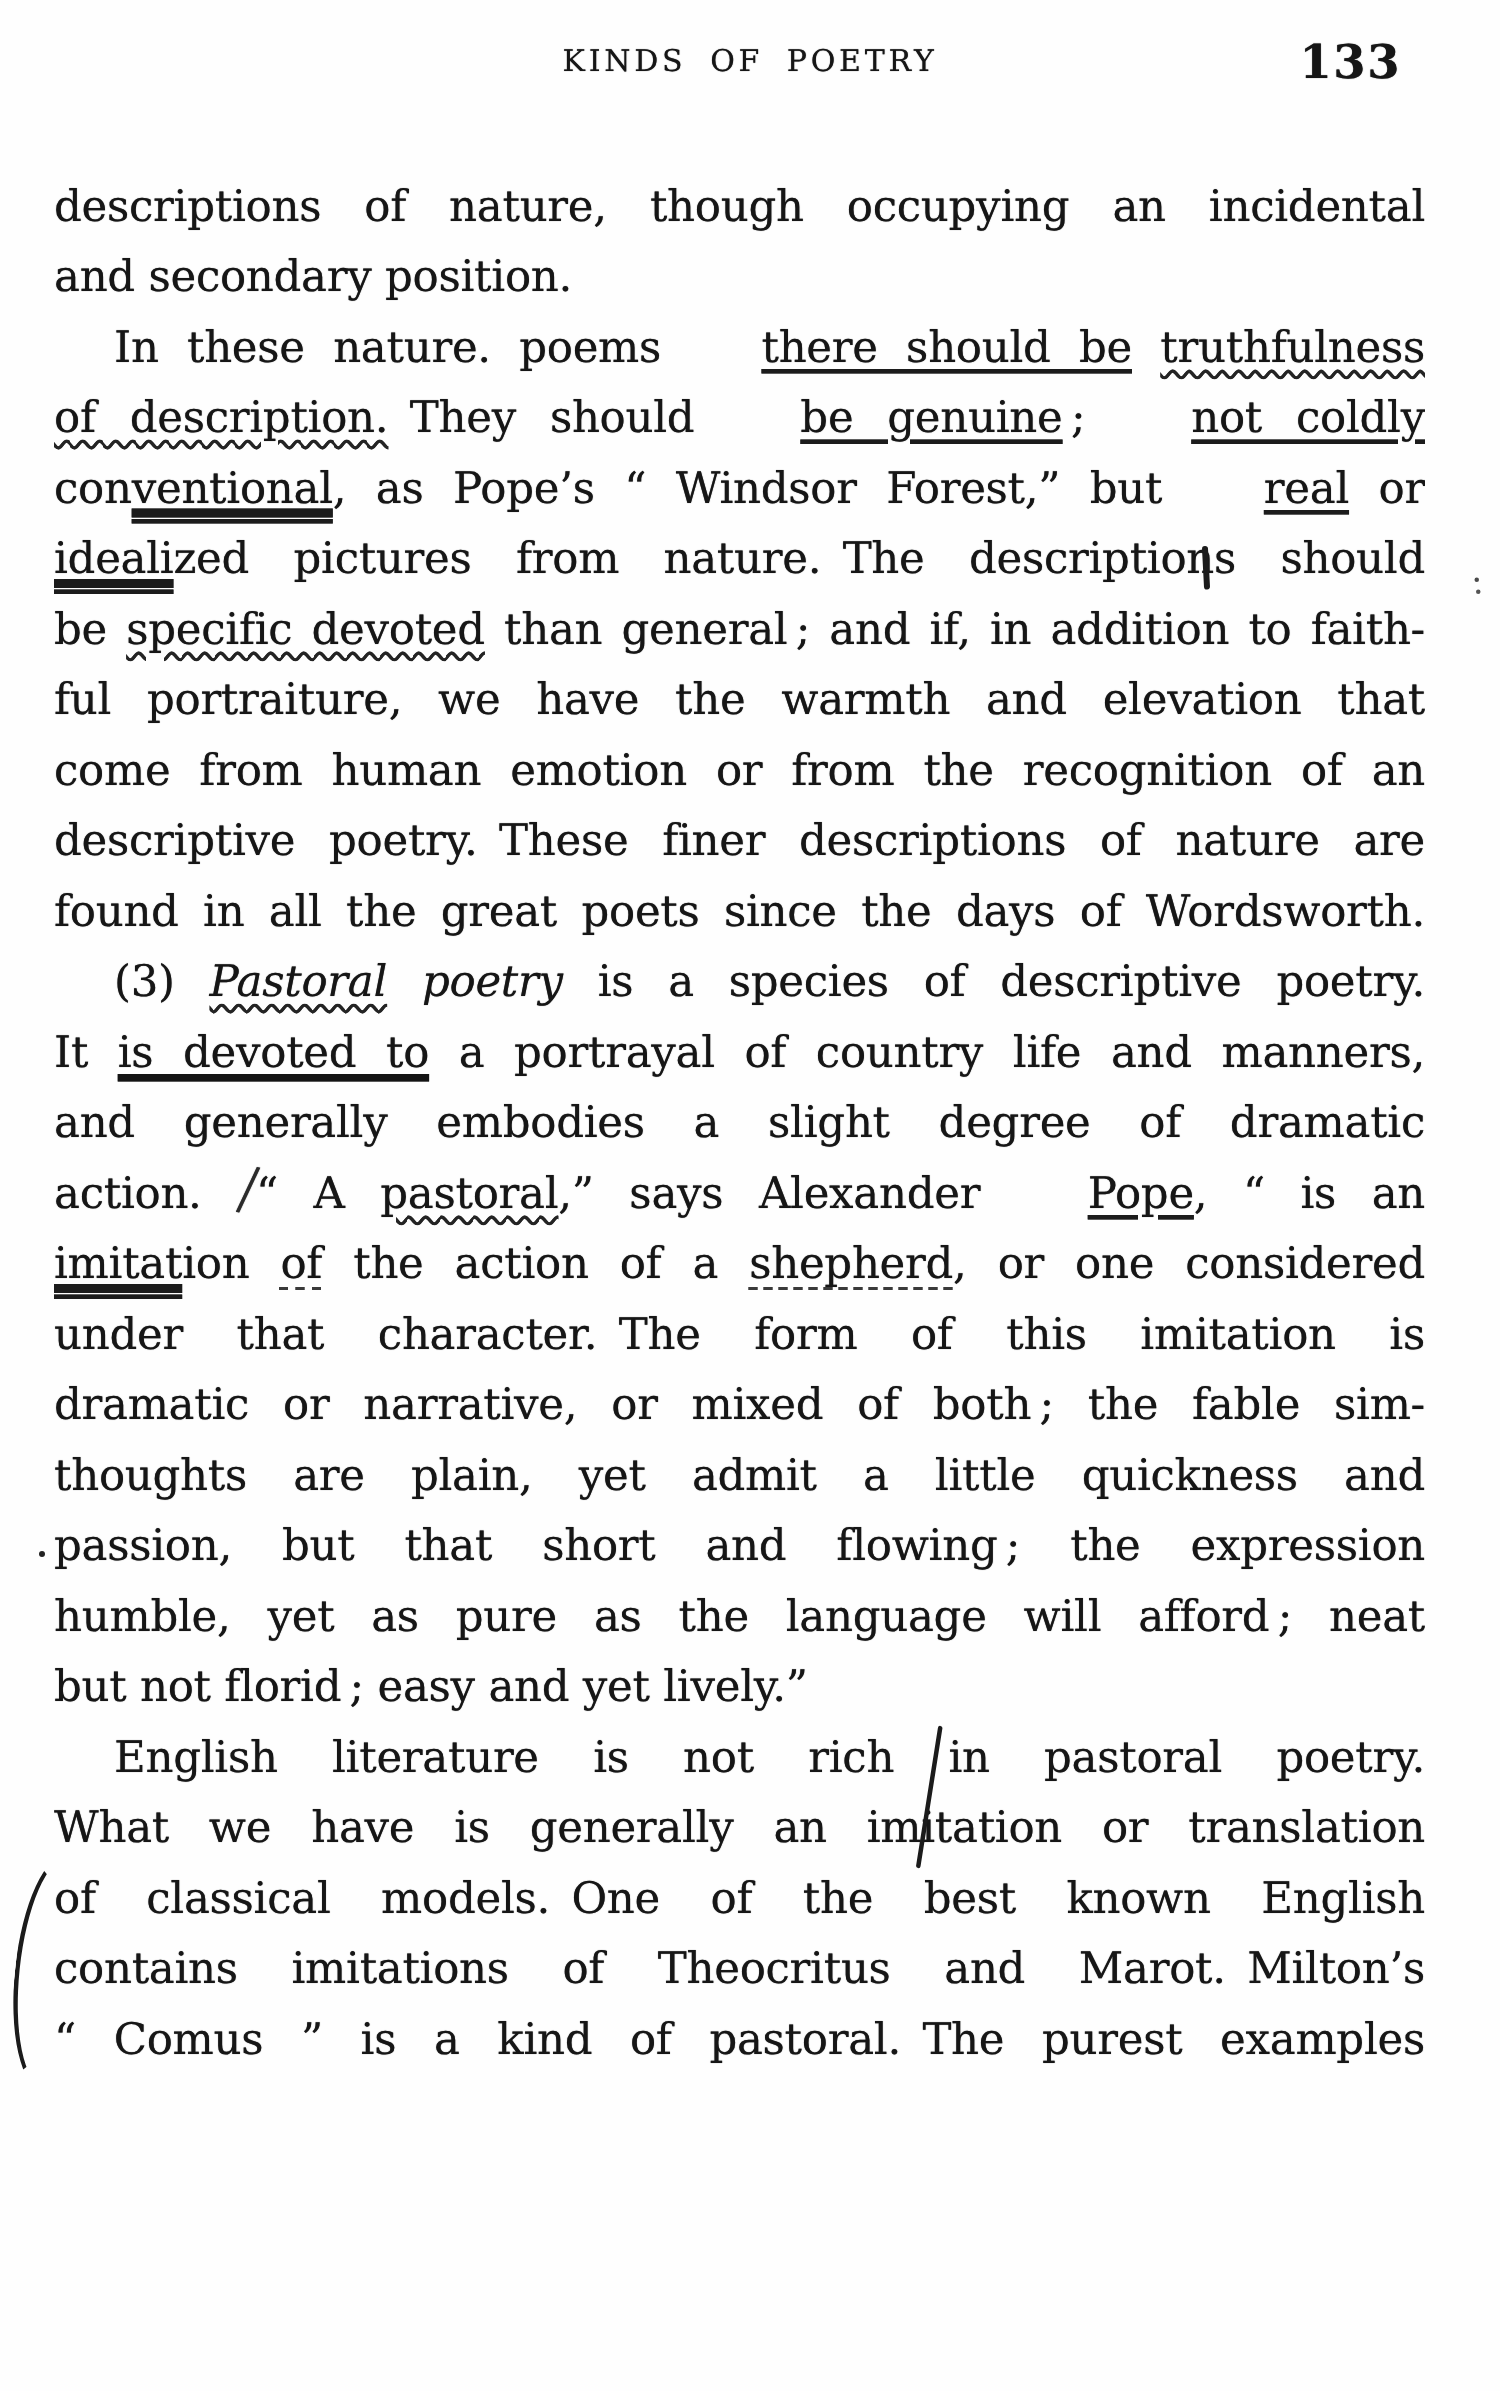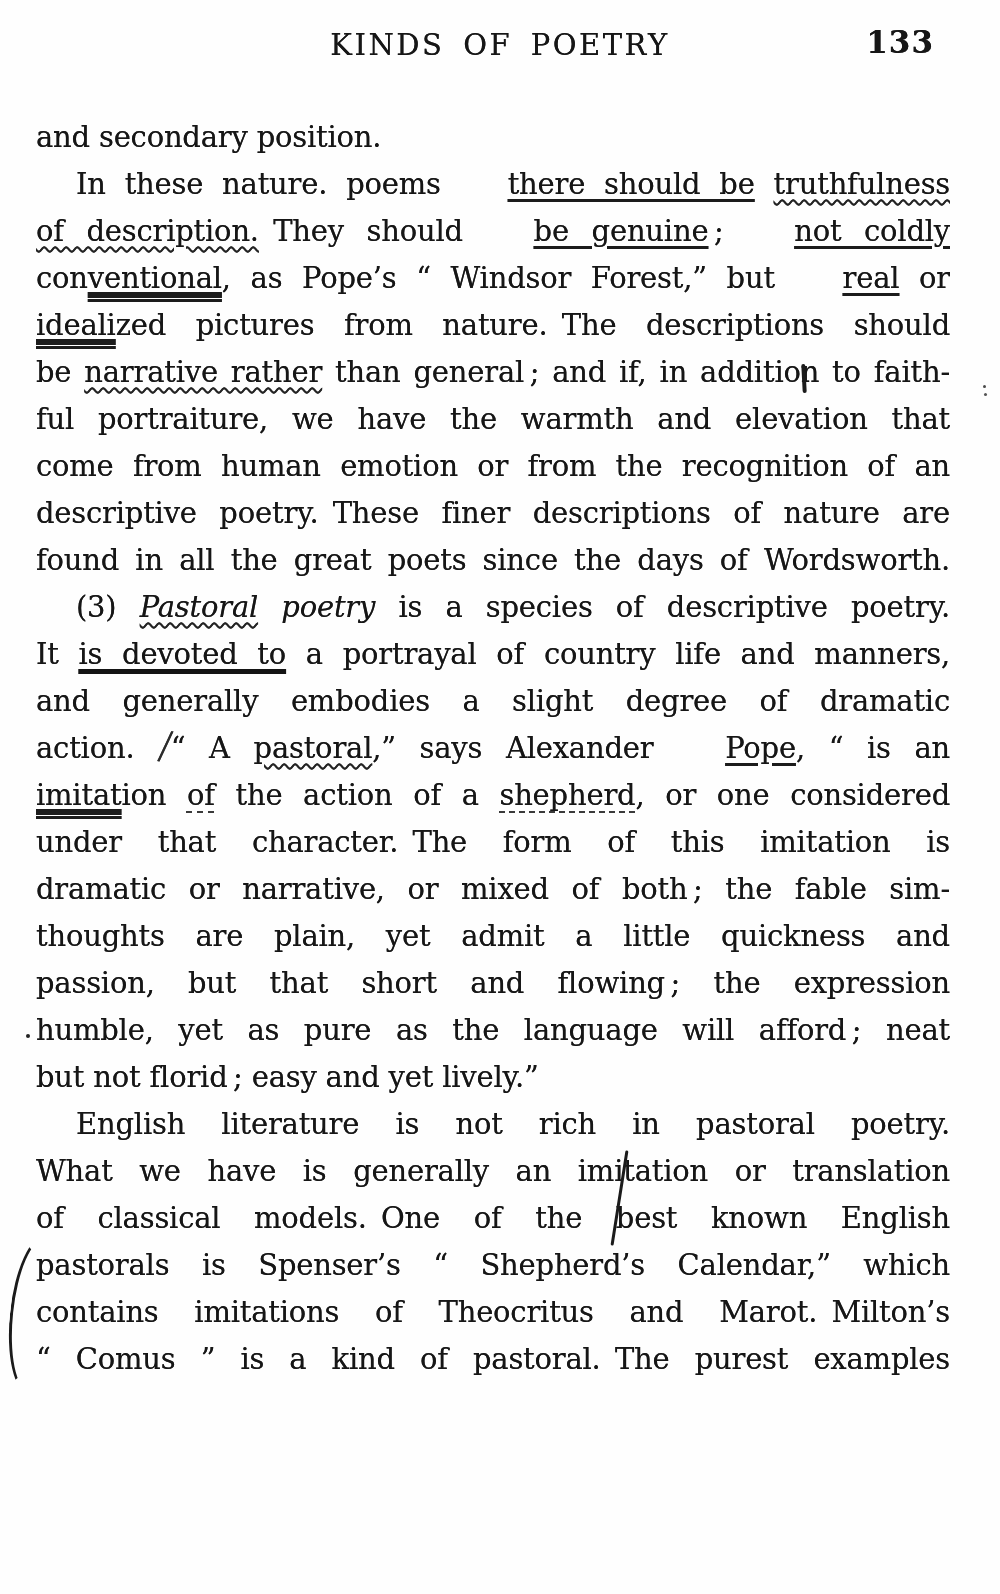--- a/index.html
+++ b/index.html
@@ -11,21 +11,21 @@
     font-family:"DejaVu Serif", serif;
     color:#161616;
   }
   
   .running-head{
     position:absolute;top:24px;left:0;right:0;height:44px;
   }
   .head-title{
     position:absolute;left:0;right:0;top:4px;
     text-align:center;
-    font-size:29px;letter-spacing:2.5px;word-spacing:7px;
+    font-size:20px;letter-spacing:2.5px;word-spacing:7px;
     font-weight:500;
     text-shadow:0 0 0.6px rgba(10,10,10,.8);
   }
   .page-number{
     position:absolute;right:66px;top:0;
     font-size:31px;font-weight:700;letter-spacing:1px;
     text-shadow:0 0 0.6px rgba(10,10,10,.8);
   }
   
   .textcol{
@@ -89,28 +89,29 @@
 
 <div class="page">
 
   <div class="running-head">
     <div class="head-title">KINDS OF POETRY</div>
     <div class="page-number">133</div>
   </div>
 
   <div class="textcol" id="textcol">
       <div>
+        <div class="line"><span>descriptions of nature, though occupying an incidental</span></div>
         <div class="line plain"><span>and secondary position.</span></div>
       </div>
       <div>
         <div class="line indent"><span>In these nature. poems </span><span class="u">there should be</span><span> </span><span class="uw">truthfulness</span></div>
         <div class="line"><span class="uw">of description.</span><span> They should </span><span class="u">be genuine</span><span> ; </span><span class="u">not coldly</span></div>
         <div class="line"><span>con</span><span class="u2">ventional</span><span>, as Pope’s “ Windsor Forest,” but </span><span class="u">real</span><span> or</span></div>
         <div class="line"><span class="u2">ideali</span><span>zed pictures from nature. The descriptions should</span></div>
-        <div class="line"><span>be </span><span class="uw">narrative rather</span><span> than general ; and if, in addition to faith-</span></div>
+        <div class="line"><span>be </span><span class="uw">specific devoted</span><span> than general ; and if, in addition to faith-</span></div>
         <div class="line"><span>ful portraiture, we have the warmth and elevation that</span></div>
         <div class="line"><span>come from human emotion or from the recognition of an</span></div>
         <div class="line"><span>descriptive poetry. These finer descriptions of nature are</span></div>
         <div class="line"><span>found in all the great poets since the days of Wordsworth.</span></div>
       </div>
       <div>
         <div class="line indent"><span>(3) </span><span class="i uw">Pastoral</span><span class="i"> poetry</span><span> is a species of descriptive poetry.</span></div>
         <div class="line"><span>It </span><span class="ub">is devoted to</span><span> a portrayal of country life and manners,</span></div>
         <div class="line"><span>and generally embodies a slight degree of dramatic</span></div>
         <div class="line"><span>action. </span><span class="slash">/</span><span>“ A </span><span class="uw">pastoral</span><span>,” says Alexander </span><span class="u">Pope</span><span>, “ is an</span></div>
@@ -119,21 +120,20 @@
         <div class="line"><span>dramatic or narrative, or mixed of both ; the fable sim-</span></div>
         <div class="line"><span>thoughts are plain, yet admit a little quickness and</span></div>
         <div class="line"><span>passion, but that short and flowing ; the expression</span></div>
         <div class="line"><span>humble, yet as pure as the language will afford ; neat</span></div>
         <div class="line plain"><span>but not florid ; easy and yet lively.”</span></div>
       </div>
       <div>
         <div class="line indent"><span>English literature is not rich in pastoral poetry.</span></div>
         <div class="line"><span>What we have is generally an imitation or translation</span></div>
         <div class="line"><span>of classical models. One of the best known English</span></div>
-        <div class="line"><span>pastorals is Spenser’s “ Shepherd’s Calendar,” which</span></div>
         <div class="line"><span>contains imitations of Theocritus and Marot. Milton’s</span></div>
         <div class="line"><span>“ Comus ” is a kind of pastoral. The purest examples</span></div>
       </div>
     </div>
 
   <div class="margin-bracket"></div>
   <div class="long-slash"></div>
   <div class="tick-mark"></div>
   <div class="speck-a"></div>
   <div class="speck-b"></div>

